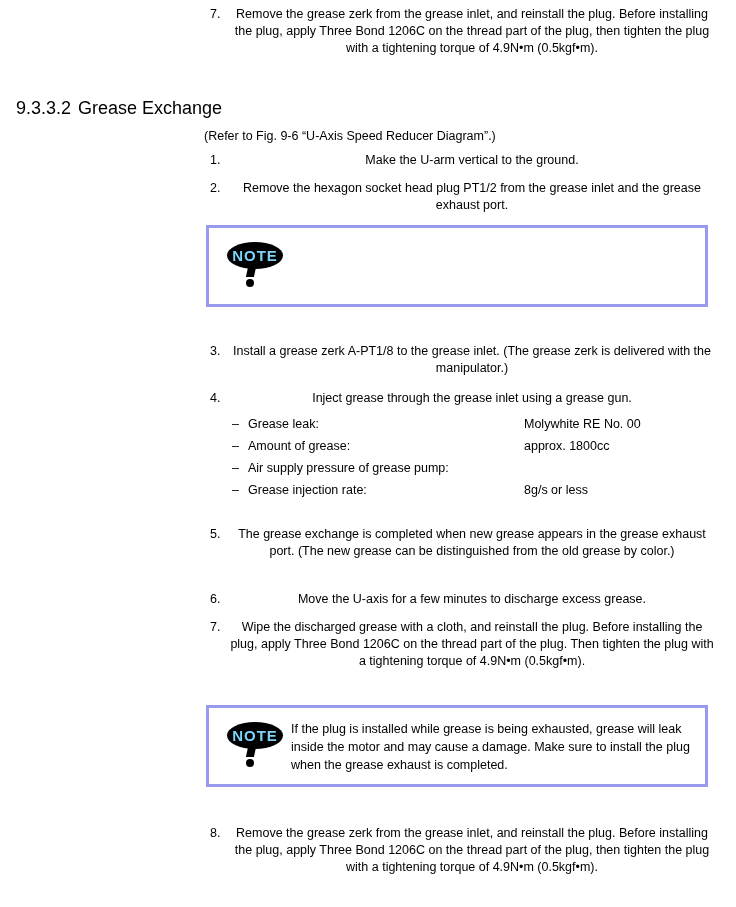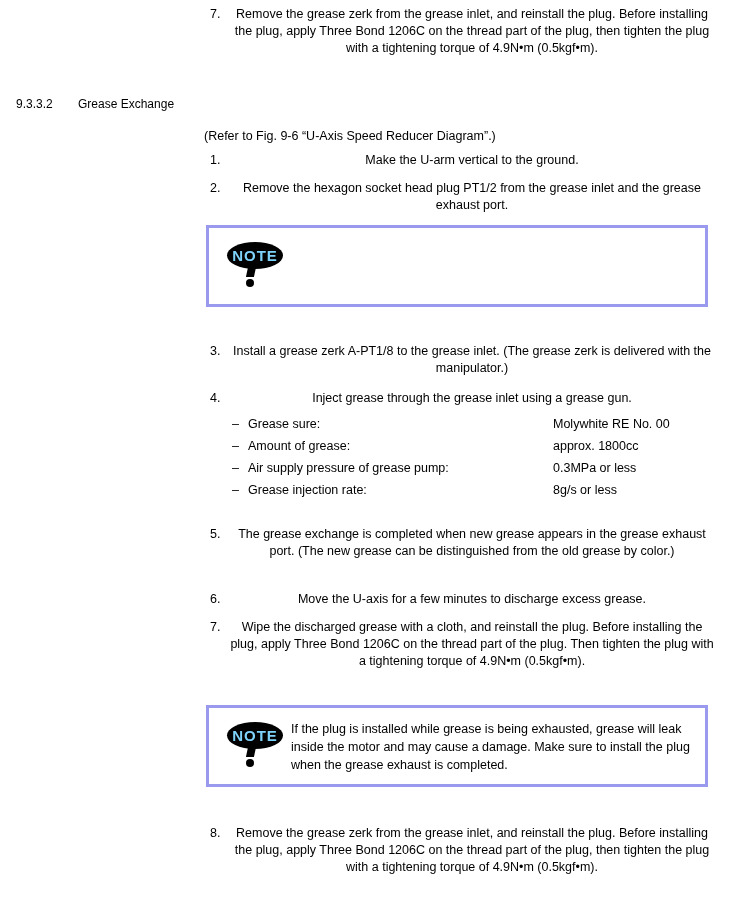--- a/index.html
+++ b/index.html
@@ -43,21 +43,21 @@
   .block {
     position: absolute;
     left: 204px;
     width: 510px;
   }
 
   
   .heading {
     position: absolute;
     display: flex;
-    font-size: 12px;
+    font-size: 18px;
   }
   .heading .secnum {
     width: 62px;
     flex: 0 0 62px;
   }
 
   
   .note-box {
     position: absolute;
     border: 3px solid #9999ee;
@@ -122,21 +122,20 @@
     flex: 0 0 292px;
     width: 292px;
     display: flex;
   }
   .spec-dash {
     flex: 0 0 16px;
     width: 16px;
   }
   .spec-value {
     flex: 1 1 auto;
-    margin-left: 29px;
   }
   .ital {
     text-align: center;
   }
 </style>
 </head>
 <body>
 
 <div class="page">
 
@@ -179,37 +178,36 @@
 
   <div class="block item" style="top: 390px;">
     <div class="num">4.</div>
     <div class="body">Inject grease through the grease inlet using a grease gun.</div>
   </div>
 
   <div class="block" style="top: 416px; left: 232px; width: 490px;">
     <div class="spec-row">
       <div class="spec-label">
         <span class="spec-dash">–</span>
-        <span>Grease sure:</span>
+        <span>Grease leak:</span>
       </div>
       <div class="spec-value">Molywhite RE No. 00</div>
     </div>
     <div class="spec-row">
       <div class="spec-label">
         <span class="spec-dash">–</span>
         <span>Amount of grease:</span>
       </div>
       <div class="spec-value">approx. 1800cc</div>
     </div>
     <div class="spec-row">
       <div class="spec-label">
         <span class="spec-dash">–</span>
         <span>Air supply pressure of grease pump:</span>
       </div>
-      <div class="spec-value">0.3MPa or less</div>
     </div>
     <div class="spec-row">
       <div class="spec-label">
         <span class="spec-dash">–</span>
         <span>Grease injection rate:</span>
       </div>
       <div class="spec-value">8g/s or less</div>
     </div>
   </div>
 

